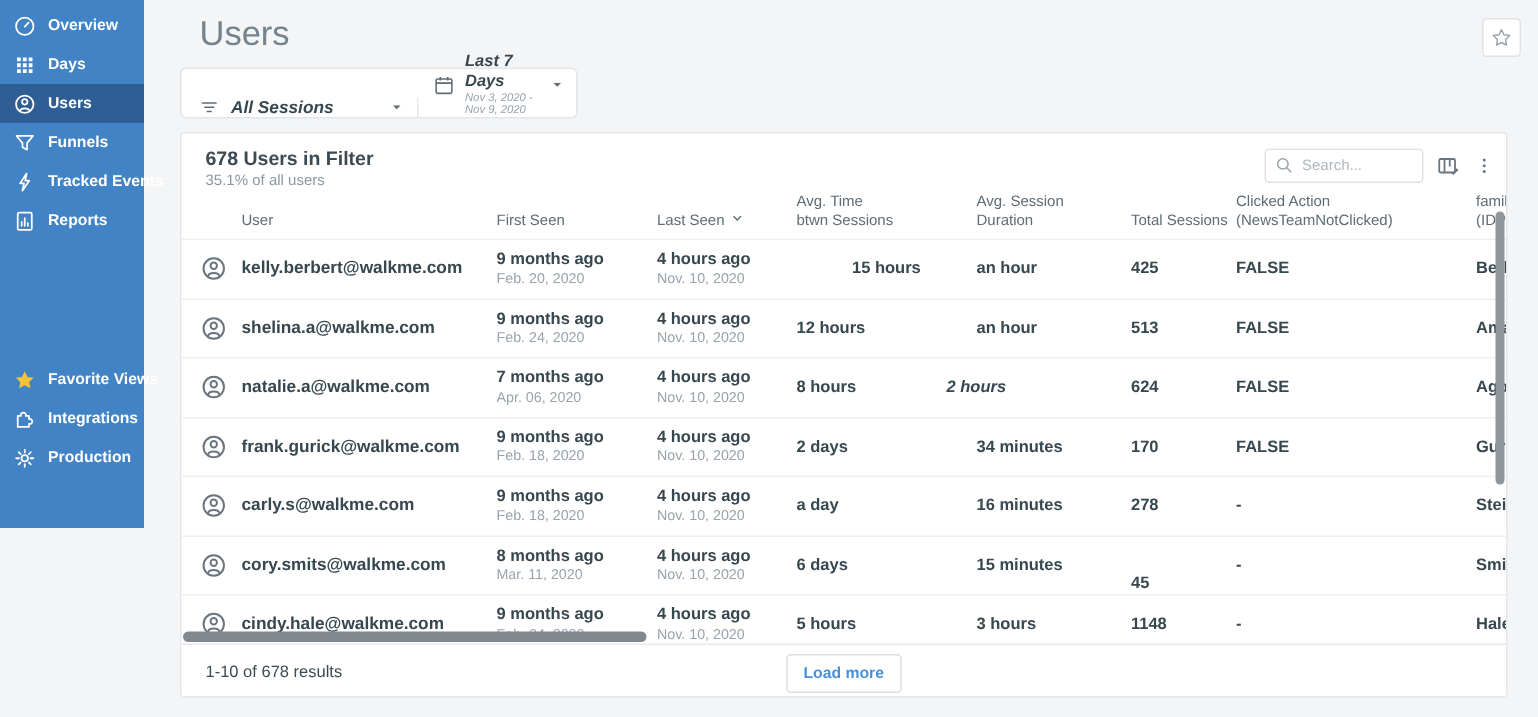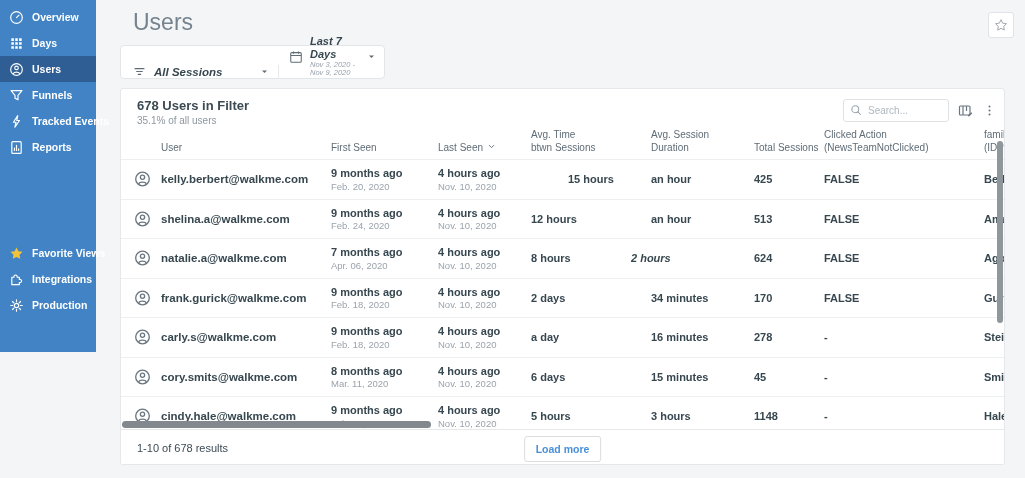--- a/index.html
+++ b/index.html
@@ -439,21 +439,21 @@
         <div class="cell two" style="left: 210px;">
           <div class="pri">8 months ago</div>
           <div class="sec">Mar. 11, 2020</div>
         </div>
         <div class="cell two" style="left: 317px;">
           <div class="pri">4 hours ago</div>
           <div class="sec">Nov. 10, 2020</div>
         </div>
         <div class="cell val" style="left: 410px;">6 days</div>
         <div class="cell val" style="left: 530px;">15 minutes</div>
-        <div class="cell val" style="left: 633px;">45</div>
+        <div class="cell val" style="left: 633px; margin-top: 12px;">45</div>
         <div class="cell val" style="left: 703px;">-</div>
         <div class="cell val" style="left: 863px;">Smits</div>
       </div>
       <div class="tr">
         <span class="icn avatar">
           <svg width="17" height="17" viewBox="0 0 16 16" fill="none" stroke="currentColor" stroke-width="1.25" stroke-linecap="round" stroke-linejoin="round">
             <circle cx="8" cy="8" r="6.4"></circle>
             <circle cx="8" cy="6.3" r="2"></circle>
             <path d="M4.5 12.6c.7-2.3 6.3-2.3 7 0"></path>
           </svg>

